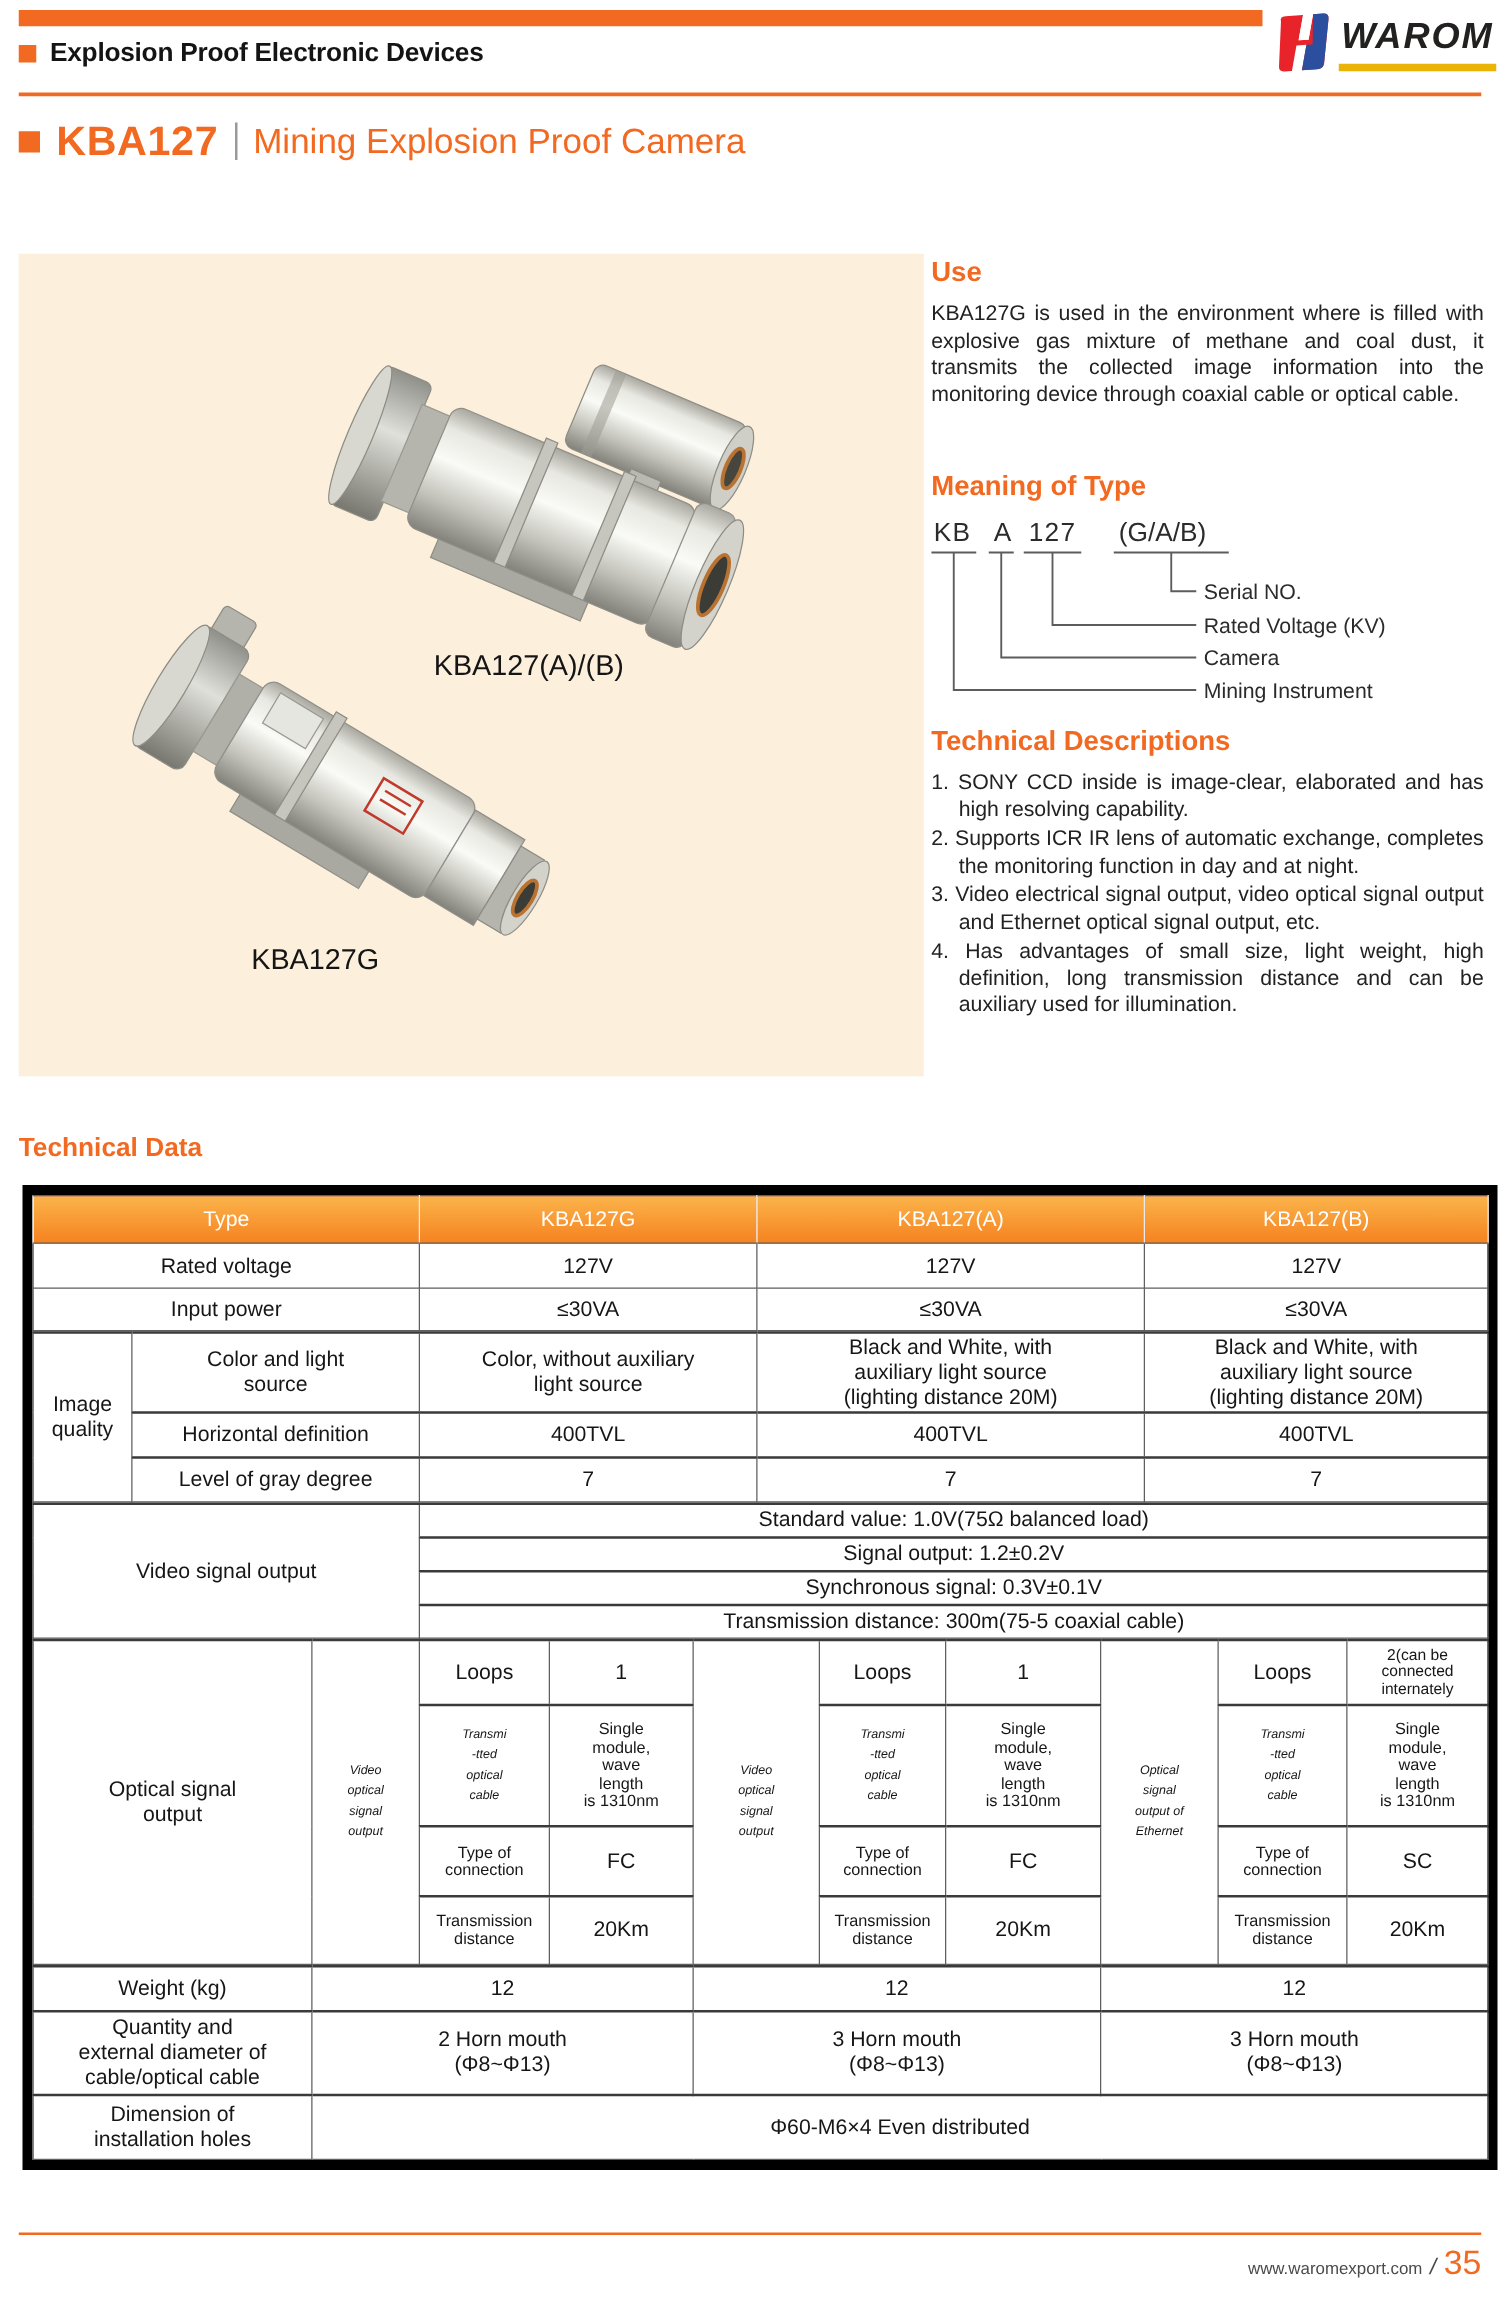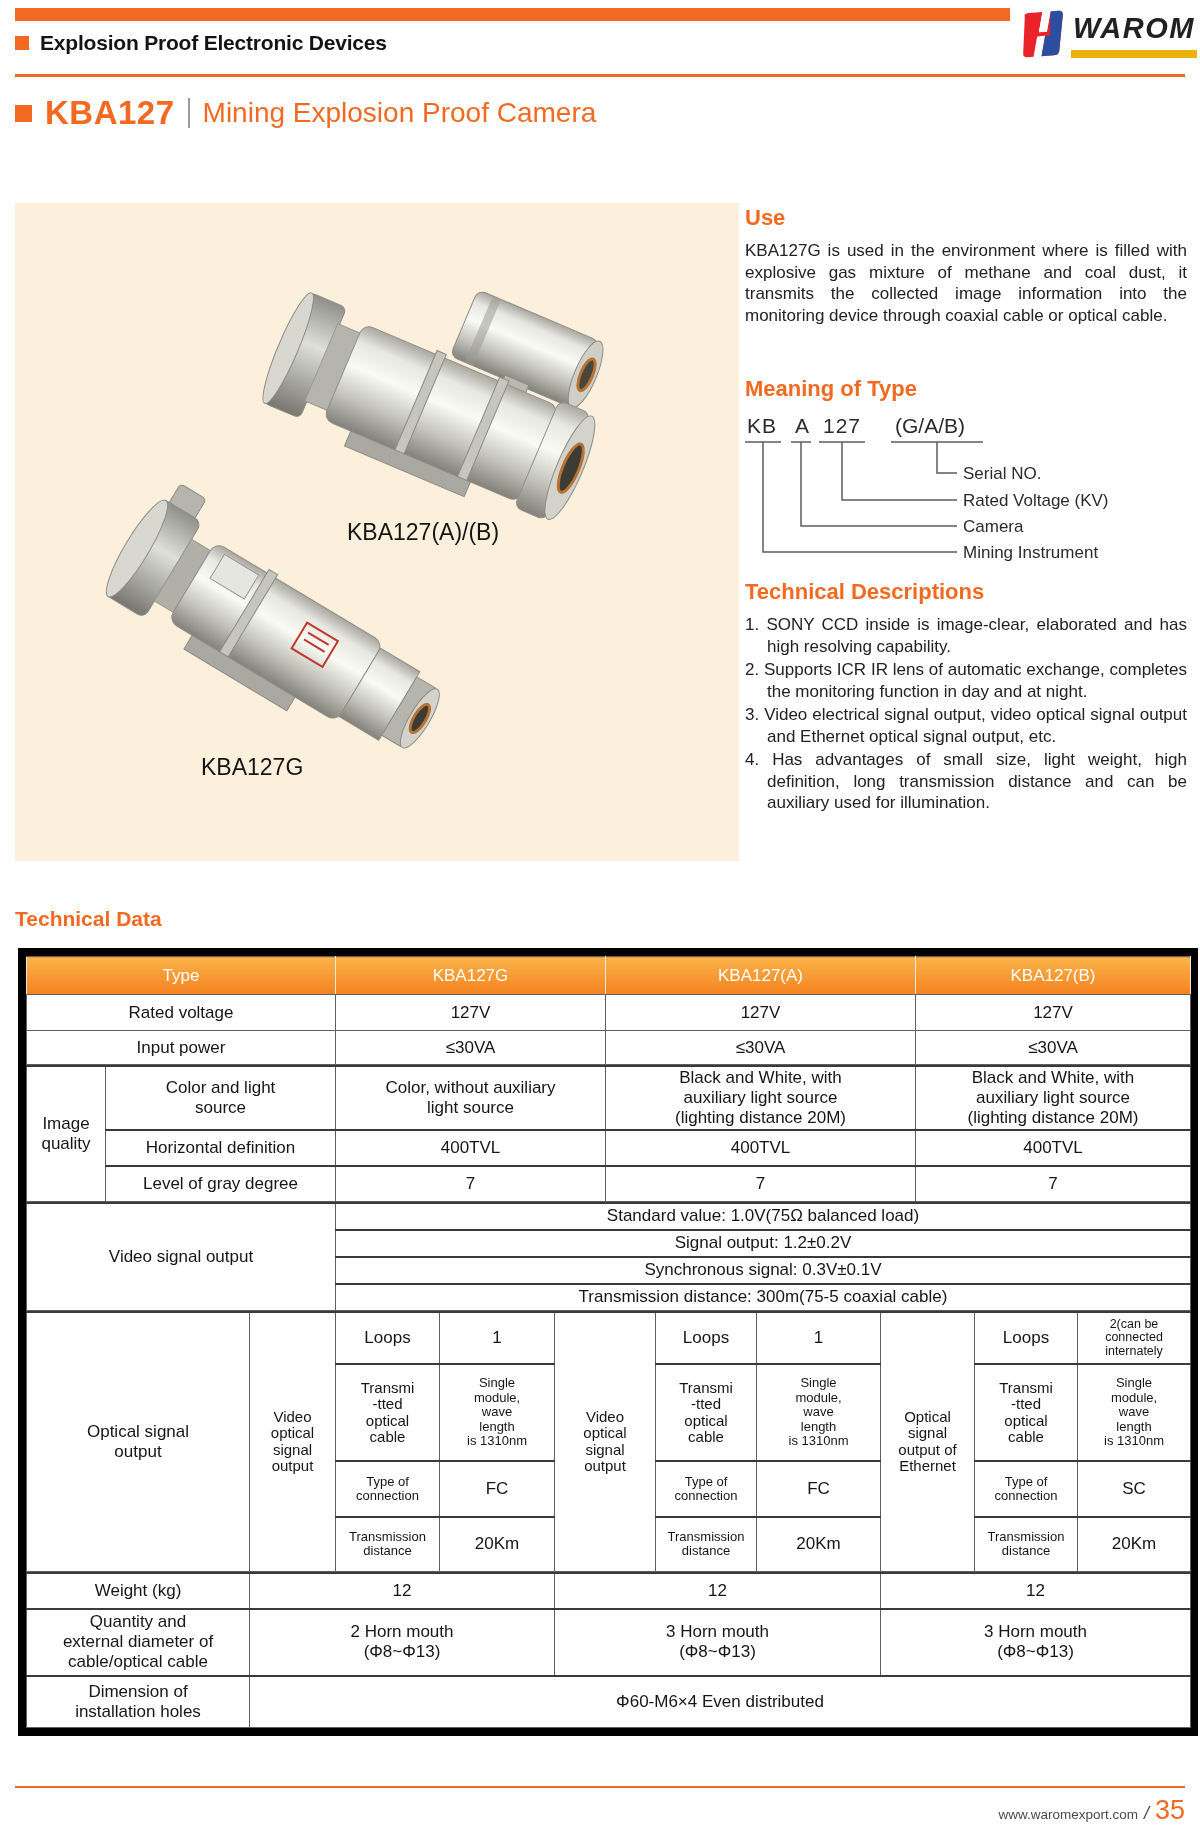--- a/index.html
+++ b/index.html
@@ -2,21 +2,21 @@
 <html><head>
 <meta charset="utf-8">
 <style>
   html,body{margin:0;padding:0;}
   body{width:1200px;height:1844px;position:relative;background:#ffffff;
        font-family:"Liberation Sans",sans-serif;color:#1a1a1a;overflow:hidden;}
   .abs{position:absolute;}
   
   .top-bar{left:15px;top:8px;width:995px;height:13px;background:#F26A21;}
   .logo{left:1020px;top:10px;display:flex;align-items:center;gap:5px;}
-  .logo-text-wrap{border-bottom:8px solid #eab308;padding:2px 2px 5px 2px;}
+  .logo-text-wrap{border-bottom:6px solid #eab308;padding:2px 2px 5px 2px;}
   .logo-text{font-size:29px;font-weight:bold;font-style:italic;letter-spacing:1.5px;color:#232020;}
   .category-row{left:15px;top:31px;display:flex;align-items:center;gap:11px;}
   .bullet{background:#F26A21;display:inline-block;flex:none;}
   .b14{width:14px;height:14px;}
   .b17{width:17px;height:17px;}
   .category-title{font-size:21px;font-weight:bold;letter-spacing:-0.2px;color:#141414;}
   .rule{left:15px;top:74px;width:1170px;height:3px;background:#F26A21;}
   .title-row{left:15px;top:94px;display:flex;align-items:center;gap:13px;}
   .model{font-size:33px;font-weight:bold;color:#F26A21;letter-spacing:0.5px;}
   .tdiv{width:2px;height:30px;background:#9a9a9a;flex:none;}
@@ -34,21 +34,21 @@
   .mt-desc{margin-top:6px;}
   .desc-item{font-size:17px;line-height:21.5px;color:#222;padding-left:22px;text-indent:-22px;margin-bottom:2px;text-align:justify;}
   
   .td-heading{left:15px;top:907px;font-size:21px;font-weight:bold;color:#F26A21;}
   .tbl{left:18px;top:948px;width:1164px;border:8px solid #000000;background:#fff;}
   table{border-collapse:collapse;table-layout:fixed;width:1164px;}
   td{border:1px solid #5f5f5f;text-align:center;vertical-align:middle;font-size:17px;padding:1px 3px;color:#161616;line-height:20px;}
   .thick td{border-top:2px solid #3a3a3a;}
   .hdr td{background:linear-gradient(180deg,#FBB34A 0%,#F58220 100%);color:#ffffff;border-left-color:#e9e9e9;border-right-color:#e9e9e9;font-size:17px;}
   .pre{white-space:pre-line;}
-  .f15{font-size:15px;line-height:16.5px;}
+  .f15{font-size:10px;line-height:16.5px;font-style:italic;}
   .f13{font-size:13px;line-height:14.5px;}
   .f12{font-size:12.5px;line-height:13.5px;}
   tr.h38{height:38px;} tr.h36{height:36px;} tr.h34{height:34px;} tr.h62{height:62px;}
   tr.h35{height:35px;} tr.h27{height:27px;} tr.h52{height:52px;} tr.h97{height:97px;}
   tr.h56{height:56px;} tr.h54{height:54px;} tr.h53{height:53px;} tr.h67{height:67px;}
   
   .footer-line{left:15px;top:1786px;width:1170px;height:2px;background:#F26A21;}
   .footer{right:15px;top:1795px;display:flex;align-items:baseline;gap:6px;}
   .site{font-size:13.5px;color:#4a4a4a;}
   .fsep{font-size:18px;color:#4a4a4a;font-style:italic;}

